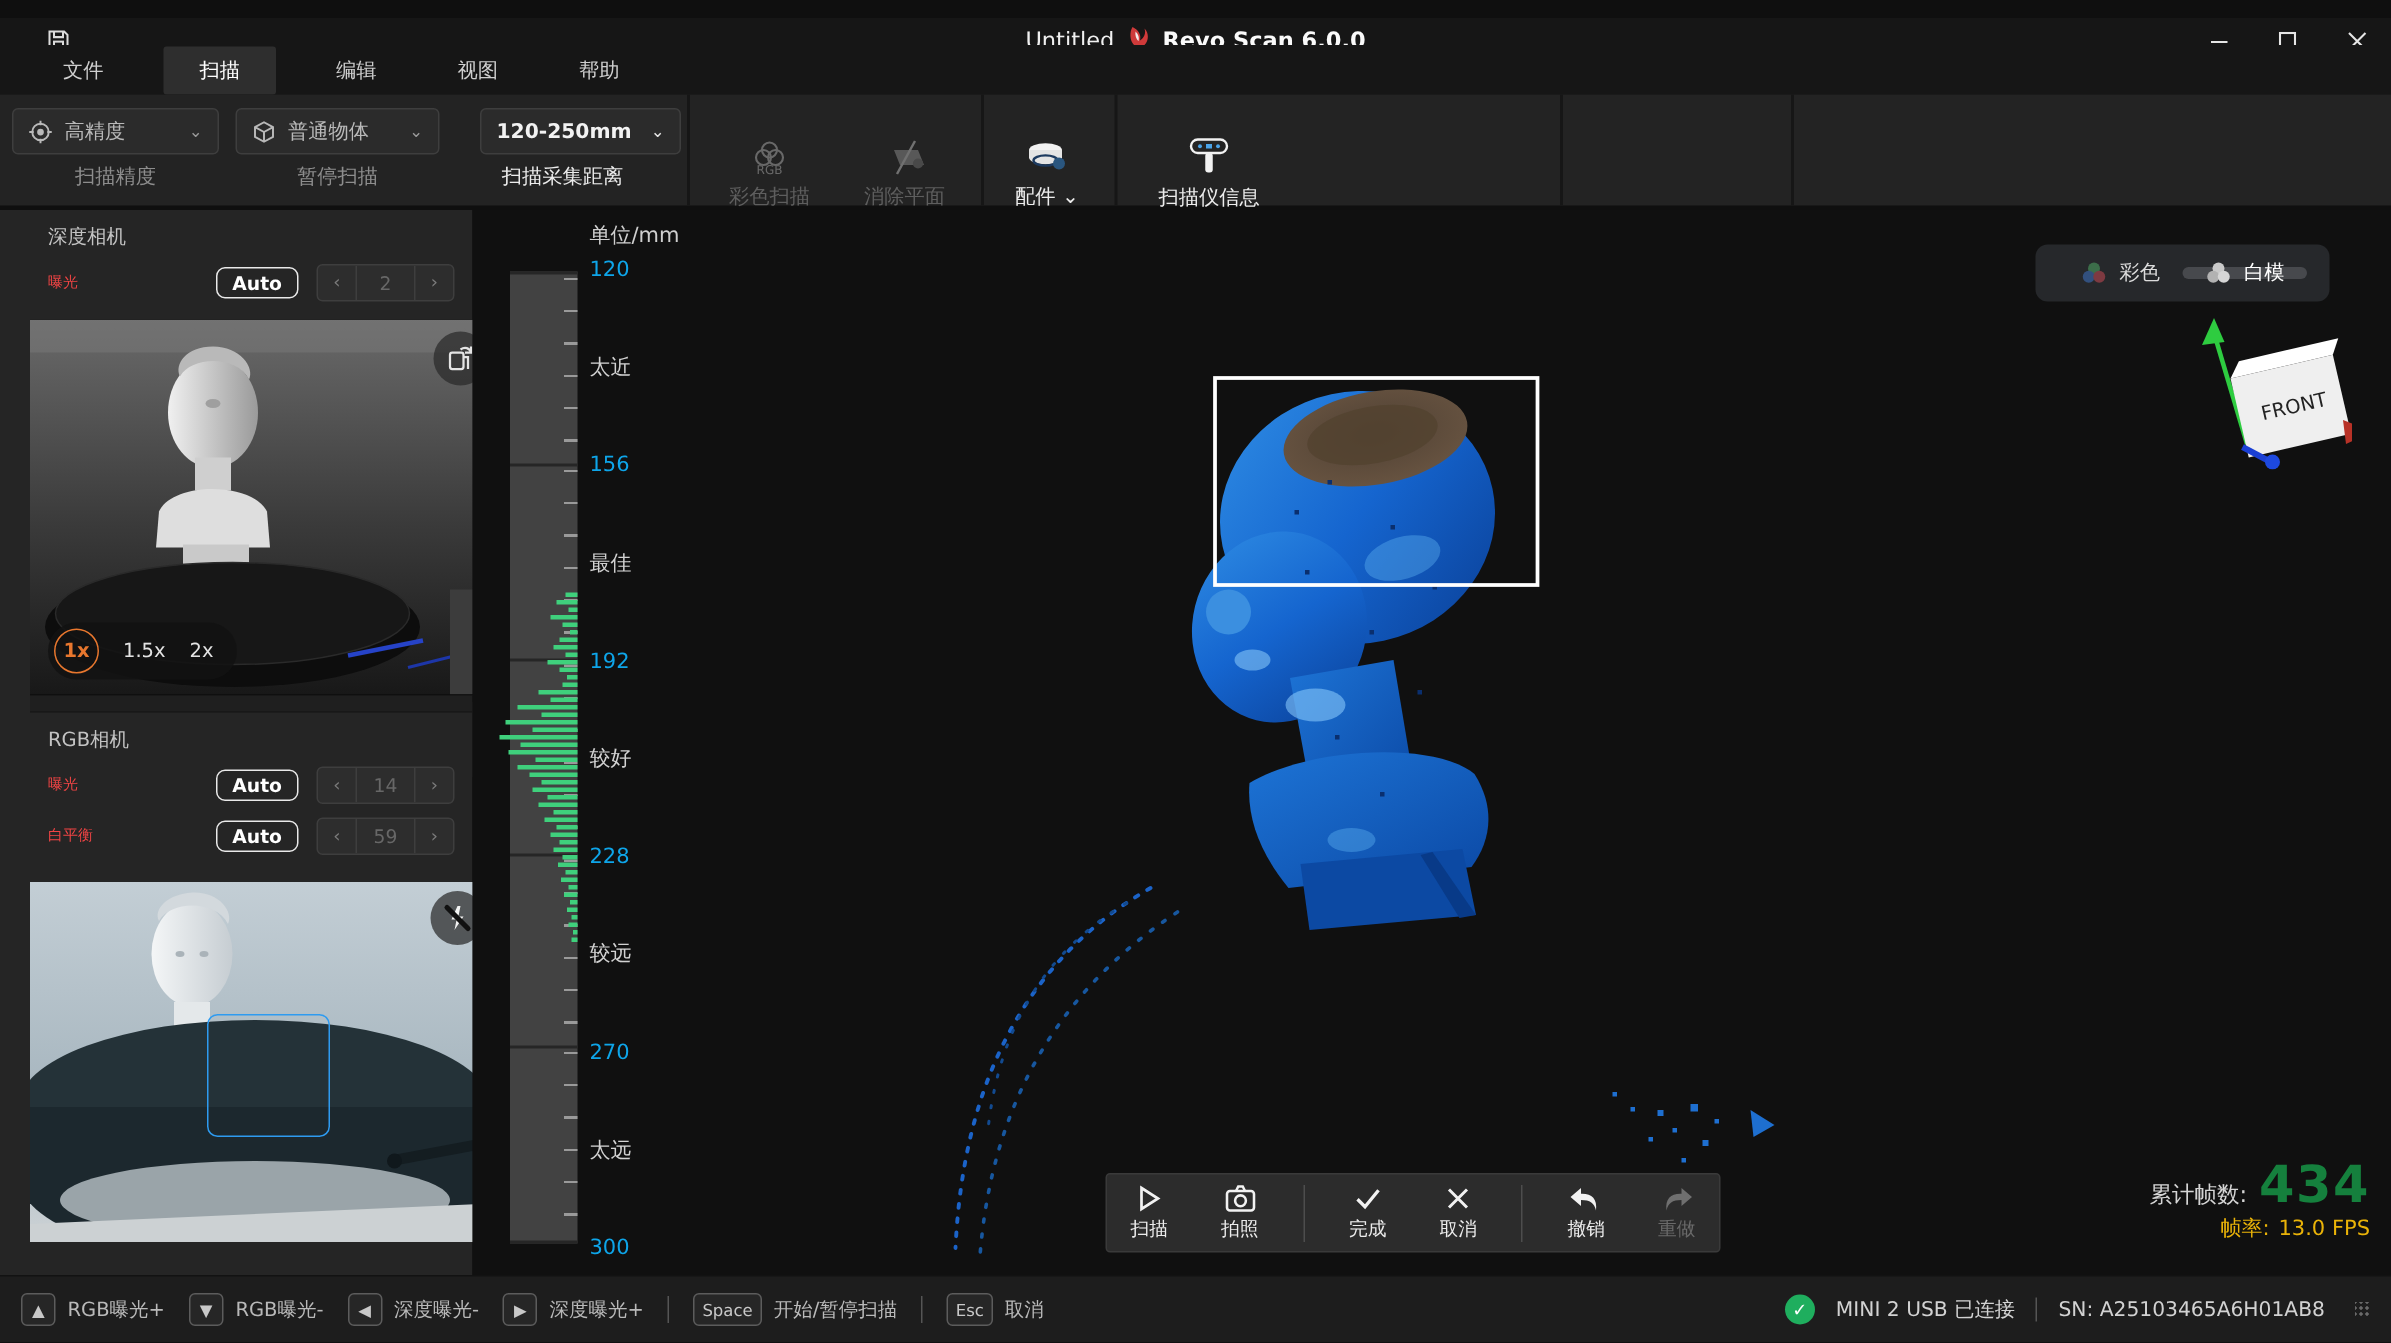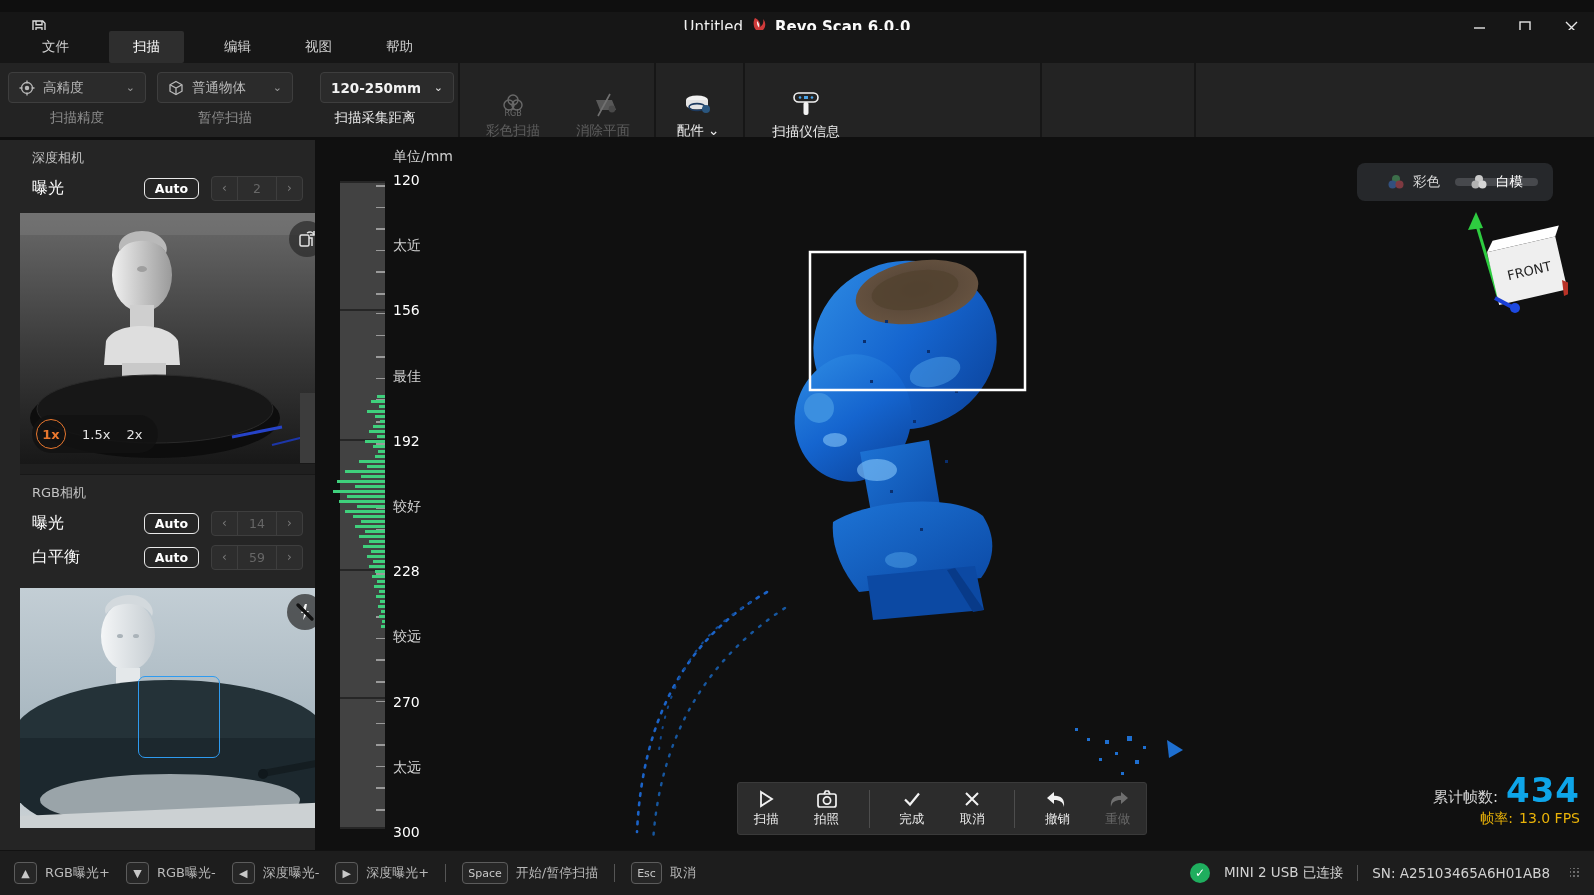--- a/index.html
+++ b/index.html
@@ -33,21 +33,21 @@
   .dd-caption.bright { color:#ececec; }
   .tb-btn { position:absolute; top:22px; width:96px; height:62px; display:flex; flex-direction:column; align-items:center; justify-content:center; gap:4px; }
   .tb-btn .lbl { font-size:13.5px; color:#ededed; white-space:nowrap; }
   .tb-btn.disabled .lbl { color:#5e5e5e; }
   .tb-btn.disabled svg { opacity:.45; }
 
   
   #left-panel { left:0; top:140px; width:315px; height:712px; background:#252525;padding-left:20px; }
   .sec-title { font-size:13px; color:#c3c3c3; padding:9px 12px 4px; }
   .ctl-row { display:flex; align-items:center; height:34px; padding:0 12px; }
-  .ctl-row .ctl-label { font-size:16px; color:#ffffff; flex:1; }
+  .ctl-row .ctl-label { font-size:10px; color:#ef4444; flex:1; }
   .auto-btn { border:1.5px solid #e9e9e9; border-radius:6px; color:#fff; background:transparent; font-size:12.5px; font-weight:bold; padding:2px 10px; margin-right:12px; font-family:inherit; }
   .stepper { width:92px; height:25px; background:#2d2d2d; border:1px solid #3e3e3e; border-radius:4px; display:flex; align-items:stretch; overflow:hidden; }
   .stepper .st-btn { width:25px; display:flex; align-items:center; justify-content:center; color:#7b7b7b; font-size:12px; }
   .stepper .st-val { flex:1; display:flex; align-items:center; justify-content:center; color:#676767; font-size:12.5px; border-left:1px solid #3e3e3e; border-right:1px solid #3e3e3e; }
   .preview { position:relative; width:315px; overflow:hidden; background:#000; }
   .round-btn { position:absolute; width:36px; height:36px; border-radius:50%; background:rgba(42,42,42,.72); display:flex; align-items:center; justify-content:center; }
   #zoom-pill { position:absolute; left:12px; bottom:10px; height:38px; background:rgba(18,18,18,.88); border-radius:20px; display:flex; align-items:center; padding:0 16px 0 4px; gap:16px; }
   #zoom-pill .z { font-size:13px; color:#e4e4e4; }
   #zoom-pill .z.selected { width:30px; height:30px; border:1px solid #e8772e; border-radius:50%; color:#e8772e; display:flex; align-items:center; justify-content:center; font-weight:bold; }
   .panel-divider { height:12px; background:#1f1f1f; border-top:1px solid #181818; border-bottom:1px solid #181818; }
@@ -58,40 +58,40 @@
   #hist-panel { left:340px; top:181px; width:45px; height:650px; }
   .hist-seg { height:130px; background:#424242; border-bottom:2px solid #262626; position:relative; }
   .hist-seg:first-child { border-top:2px solid #262626; }
   .hist-ticks { position:absolute; right:0; top:2px; bottom:0; width:9px;
     background-image:repeating-linear-gradient(to bottom, #9a9a9a 0 1.5px, transparent 1.5px 21.6px); }
   #hist-bars { left:290px; top:395px; width:95px; height:237px; display:flex; flex-direction:column; align-items:flex-end; }
   #hist-bars .hbar { height:3px; margin-bottom:2px; background:#3fd07c; }
   #scale-unit { left:393px; top:148px; font-size:14px; color:#cfcfcf; }
   #scale-labels { left:393px; top:172px; width:64px; height:668px; display:flex; flex-direction:column; justify-content:space-between; }
   #scale-labels .sl { font-size:14px; line-height:16px; }
-  #scale-labels .sl.number { color:#ffffff; }
+  #scale-labels .sl.number { color:#0ea5e9; }
   #scale-labels .sl.zone { color:#d2d2d2; }
 
   
   #viewport { left:315px; top:140px; width:1279px; height:712px; background:#101010; }
 
   #render-toggle { left:1357px; top:163px; width:196px; height:38px; background:#26282b; border-radius:8px; display:flex; padding:15px; }
   .mode-btn { flex:1; display:flex; align-items:center; justify-content:center; gap:8px; border-radius:6px; font-size:13.5px; color:#dcdcdc; }
   .mode-btn.selected { background:#47494d; color:#ffffff; }
 
   #action-bar { left:737px; top:782px; width:410px; height:53px; background:#2c2c2c; border:1px solid #3a3a3a; border-radius:3px; display:flex; align-items:center; justify-content:center; gap:4px; }
   .act-btn { width:58px; height:46px; display:flex; flex-direction:column; align-items:center; justify-content:center; gap:2px; }
   .act-btn .lbl { font-size:12.5px; color:#ececec; white-space:nowrap; }
   .act-btn.disabled .lbl { color:#6a6a6a; }
   .act-sep { width:1px; height:38px; background:#4d4d4d; margin:0 10px; }
 
   #stats { right:14px; top:770px; position:absolute; text-align:right; }
   #stats .row1 { display:flex; align-items:baseline; justify-content:flex-end; gap:8px; }
   #stats .row1 .lbl { font-size:15px; color:#d5d5d5; }
-  #stats .row1 .val { font-size:34px; font-weight:bold; color:#0ea5e9; letter-spacing:1px; }
+  #stats .row1 .val { font-size:34px; font-weight:bold; color:#15803d; letter-spacing:1px; }
   #stats .row2 { font-size:14px; color:#eab308; margin-top:0px; }
   #stats .row2 .lbl { margin-right:6px; }
 
   
   #statusbar { left:0; top:850px; width:1594px; height:45px; background:#1d1d1d; border-top:1px solid #121212; display:flex; align-items:center; padding:0 14px; }
   .shortcut { display:flex; align-items:center; margin-right:16px; }
   .shortcut:nth-child(5)::before, .shortcut:nth-child(6)::before { content:""; width:1px; height:18px; background:#555; margin-right:16px; }
   .key { min-width:23px; height:22px; padding:0 5px; background:#262626; border:1px solid #5c5c5c; border-radius:4px; color:#c8c8c8; font-size:11px; display:flex; align-items:center; justify-content:center; }
   .shortcut .lbl { font-size:13px; color:#b9b9b9; margin-left:8px; white-space:nowrap; }
   #status-right { margin-left:auto; display:flex; align-items:center; gap:14px; }

